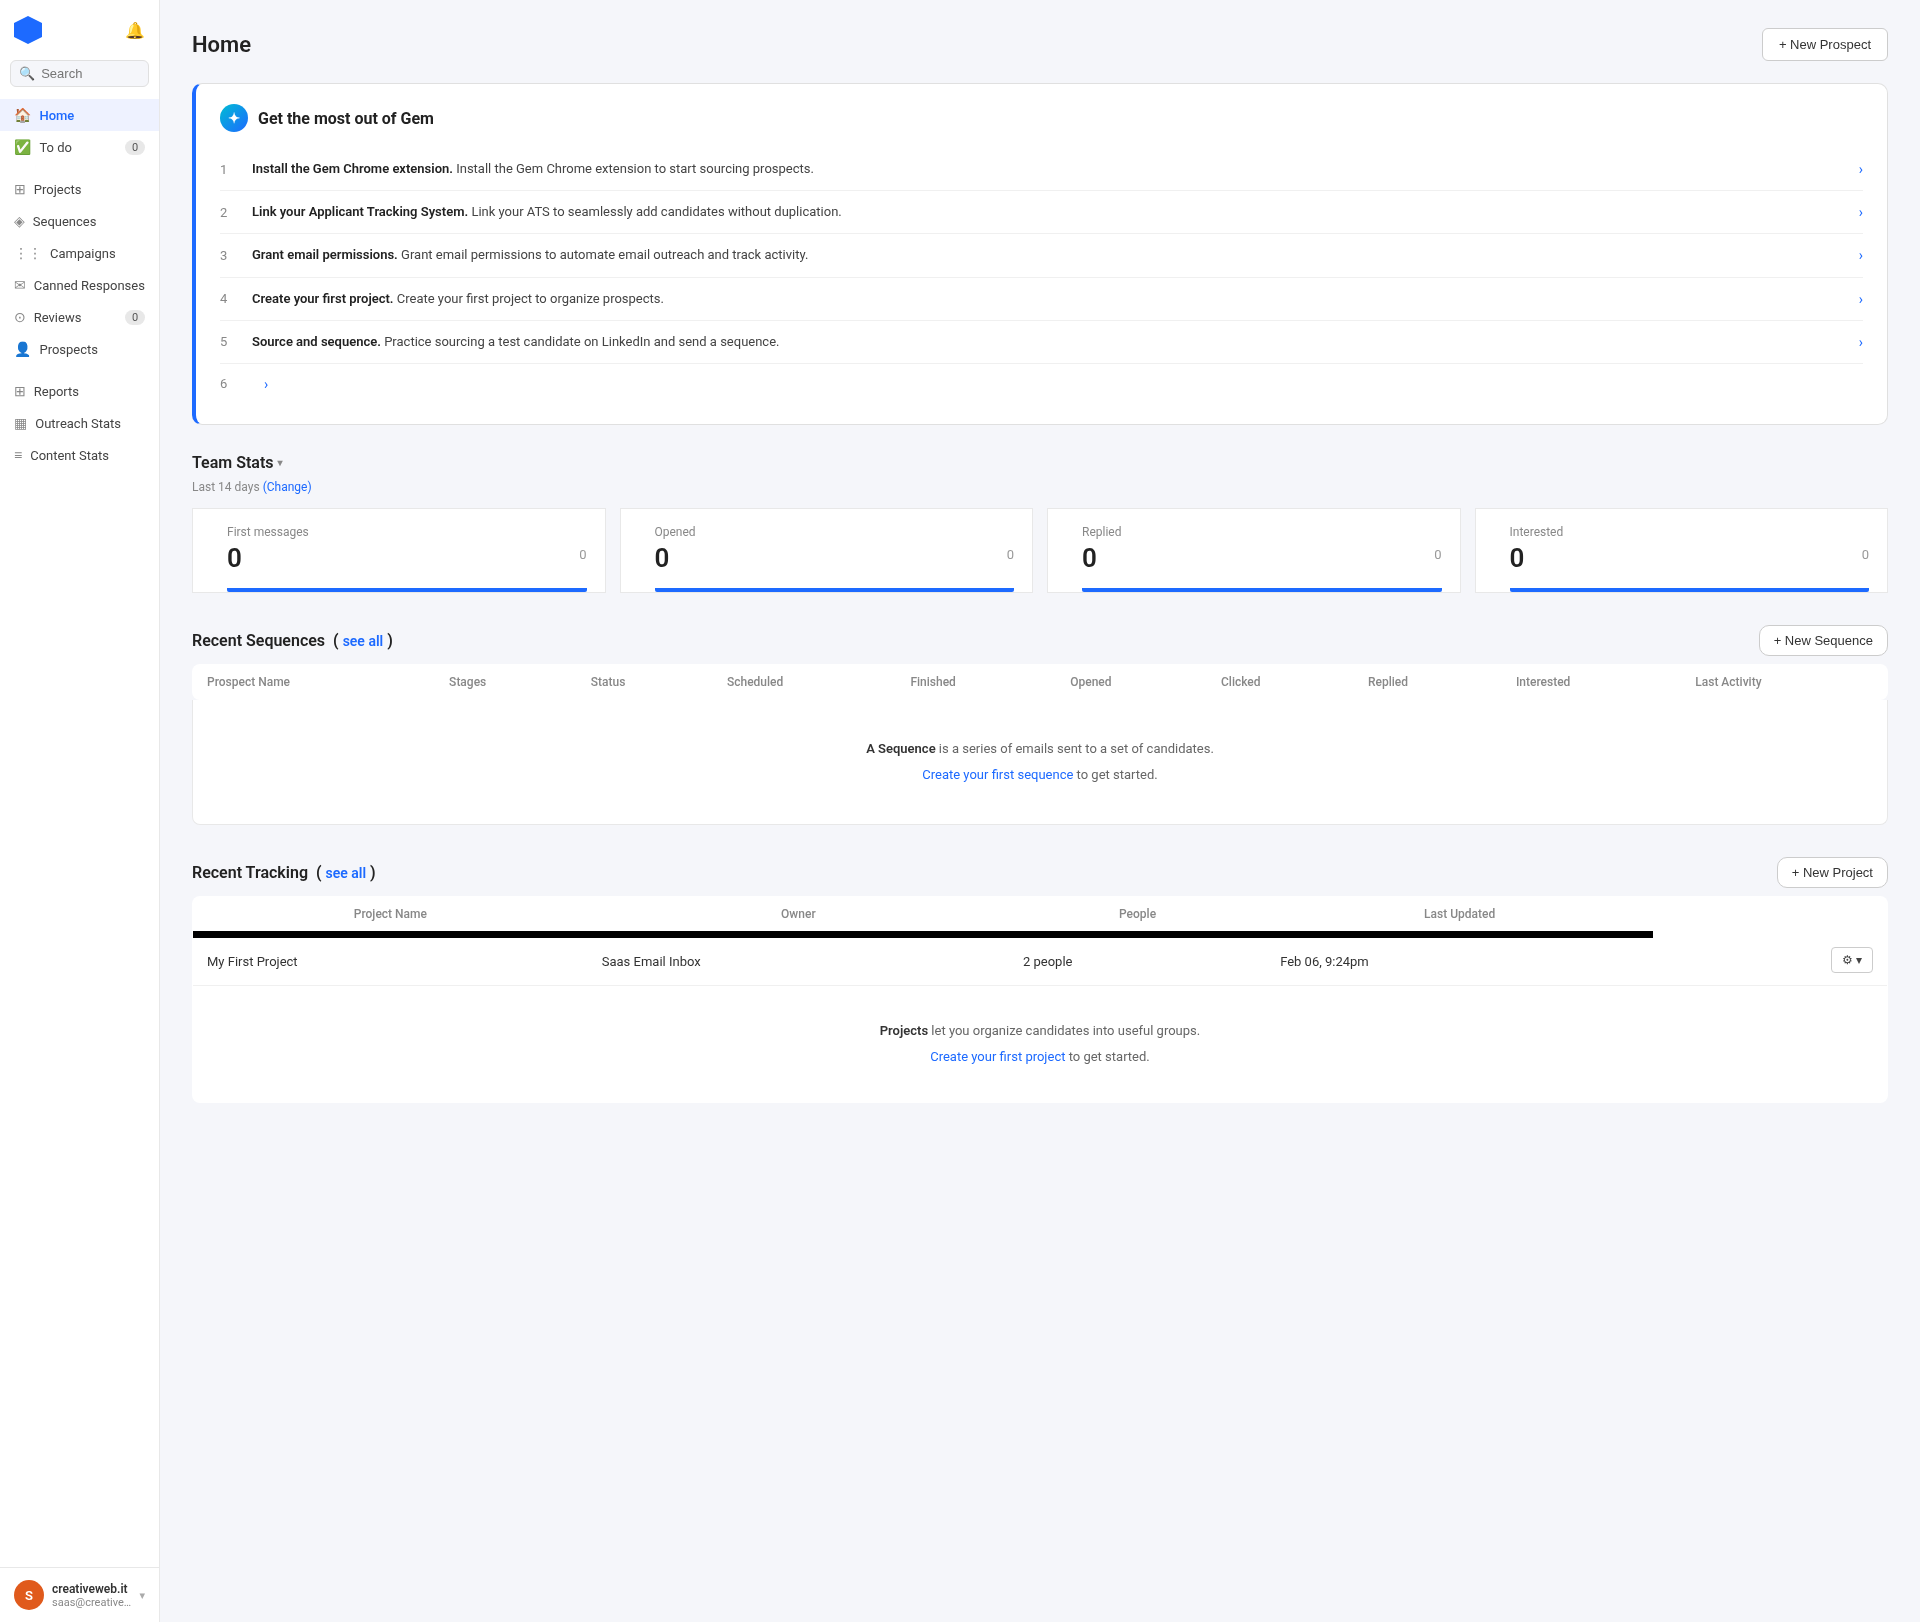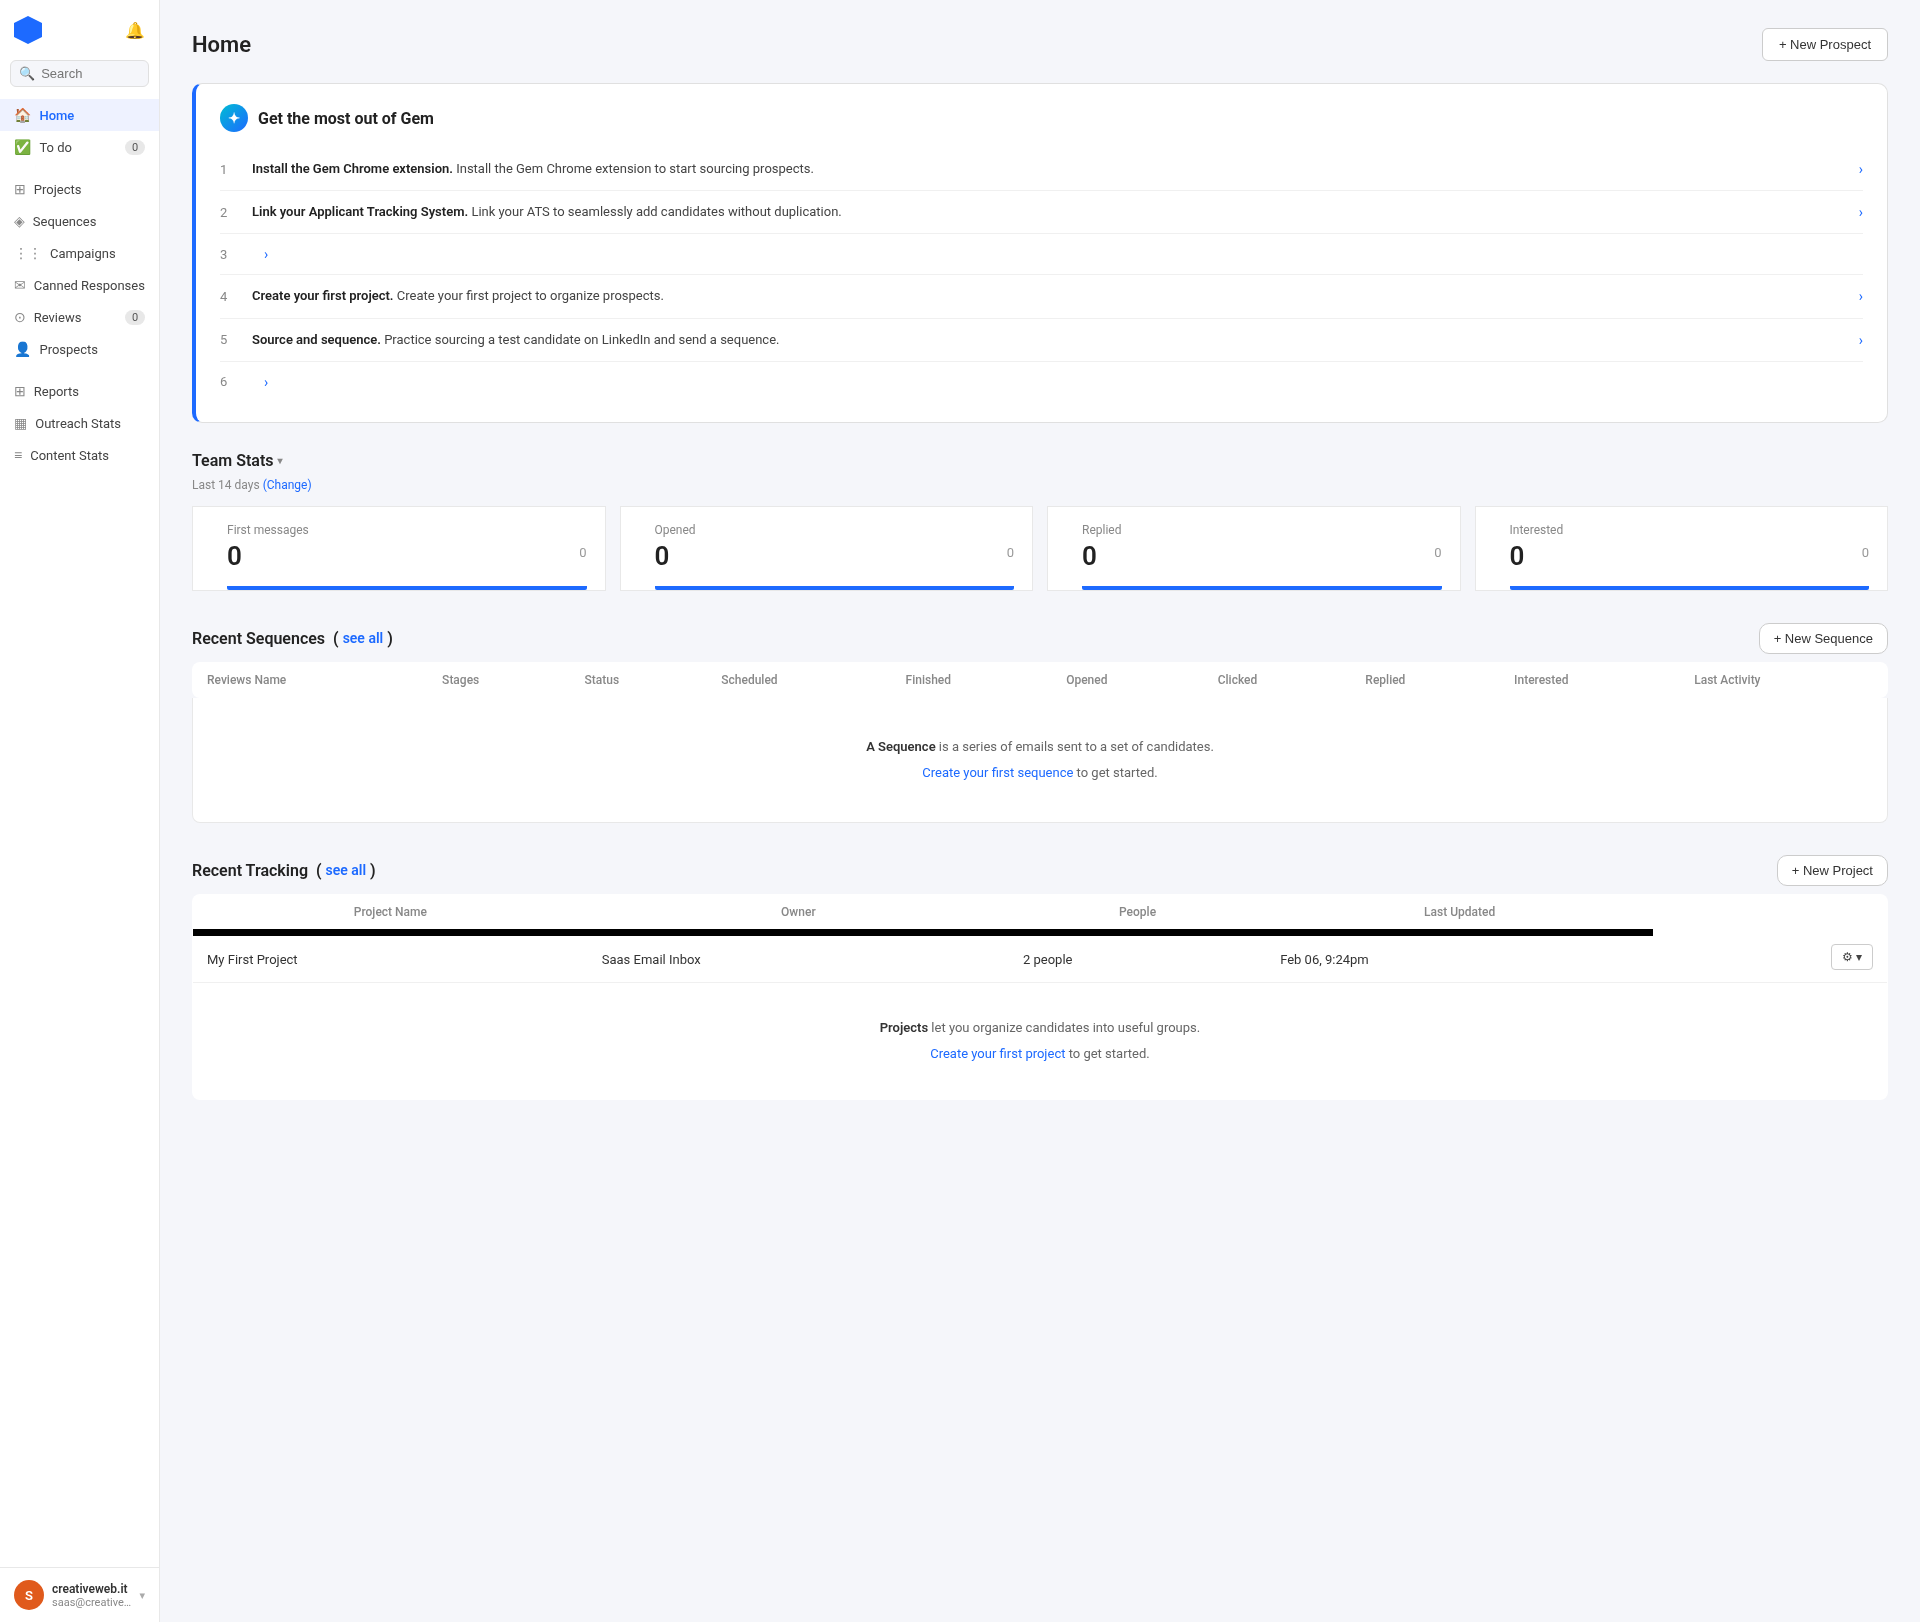--- a/index.html
+++ b/index.html
@@ -318,20 +318,21 @@
     <span class="step-text"><strong>Install the Gem Chrome extension.</strong> Install the Gem Chrome extension to start sourcing prospects.</span>
     <span class="step-chevron">›</span>
   </div>
         <div class="onboarding-step">
     <span class="step-num">2</span>
     <span class="step-text"><strong>Link your Applicant Tracking System.</strong> Link your ATS to seamlessly add candidates without duplication.</span>
     <span class="step-chevron">›</span>
   </div>
         <div class="onboarding-step">
     <span class="step-num">3</span>
+    <span class="step-text"><strong>Grant email permissions.</strong> Grant email permissions to automate email outreach and track activity.</span>
     <span class="step-chevron">›</span>
   </div>
         <div class="onboarding-step">
     <span class="step-num">4</span>
     <span class="step-text"><strong>Create your first project.</strong> Create your first project to organize prospects.</span>
     <span class="step-chevron">›</span>
   </div>
         <div class="onboarding-step">
     <span class="step-num">5</span>
     <span class="step-text"><strong>Source and sequence.</strong> Practice sourcing a test candidate on LinkedIn and send a sequence.</span>
@@ -398,21 +399,21 @@
         &nbsp;(<a href="#" class="see-all-link">see all</a>)
       </span>
       <button class="section-action-btn">
         <span>+ New Sequence</span>
       </button>
     </div>
 
     <table class="data-table">
       <thead>
         <tr id="sequences-header-row">
-            <th>Reviews Name</th>
+            <th>Prospect Name</th>
             <th>Stages</th>
             <th>Status</th>
             <th>Scheduled</th>
             <th>Finished</th>
             <th>Opened</th>
             <th>Clicked</th>
             <th>Replied</th>
             <th>Interested</th>
             <th>Last Activity</th>
           </tr>

